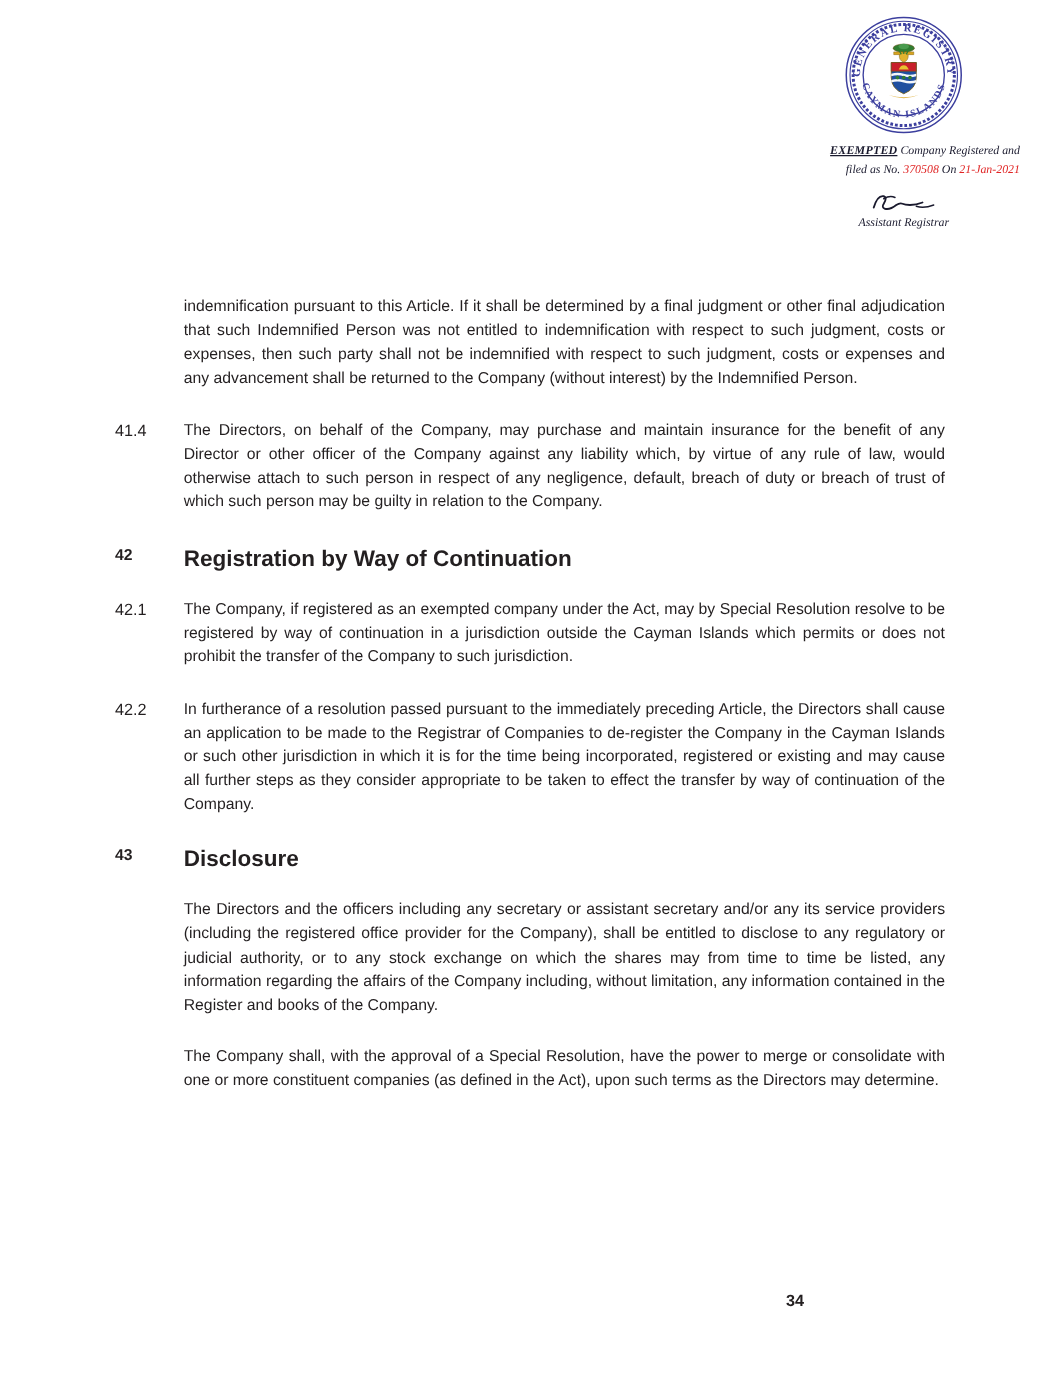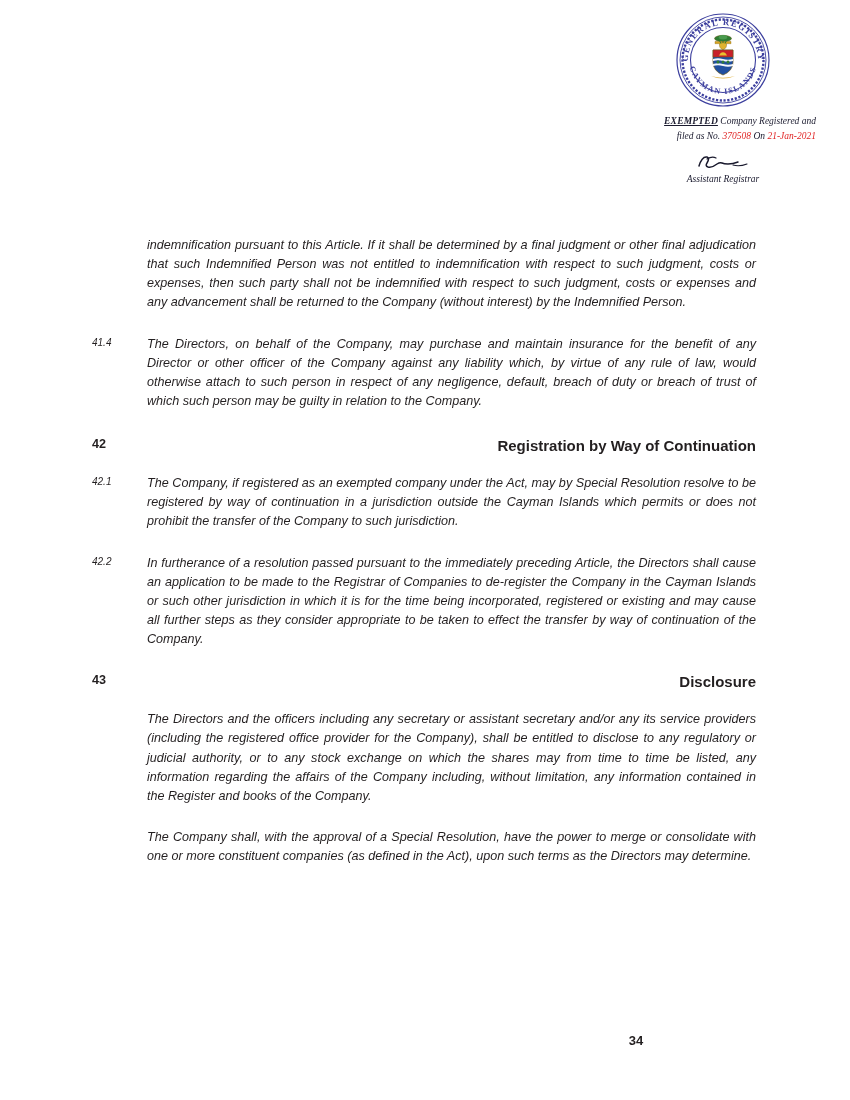--- a/index.html
+++ b/index.html
@@ -73,27 +73,26 @@
   .doc-body {
     position: absolute;
     left: 92px;
     top: 236px;
     width: 664px;
   }
   .clause {
     position: relative;
     padding-left: 55px;
     margin-bottom: 18px;
-    font-style: italic;
   }
   .clause-num {
     position: absolute;
     left: 0;
     top: 0;
-    font-size: 10px;
+    font-size: 13px;
     line-height: 1.52;
     color: #231f20;
   }
   .clause-text {
     font-size: 12.6px;
     line-height: 1.52;
     text-align: justify;
     text-justify: inter-word;
     color: #231f20;
     hyphens: none;
@@ -108,24 +107,23 @@
   }
   .heading-num {
     position: absolute;
     left: 0;
     top: 0;
     font-size: 12.6px;
     font-weight: bold;
     color: #231f20;
   }
   .heading-title {
-    font-size: 15px;
-    font-weight: bold;
-    color: #231f20;
-    text-align: right;
+    font-size: 18px;
+    font-weight: bold;
+    color: #231f20;
   }
 
   
   .gap-lg { margin-bottom: 22px; }
   .gap-xl { margin-bottom: 26px; }
 
   
   .footer {
     position: absolute;
     right: 94px;

